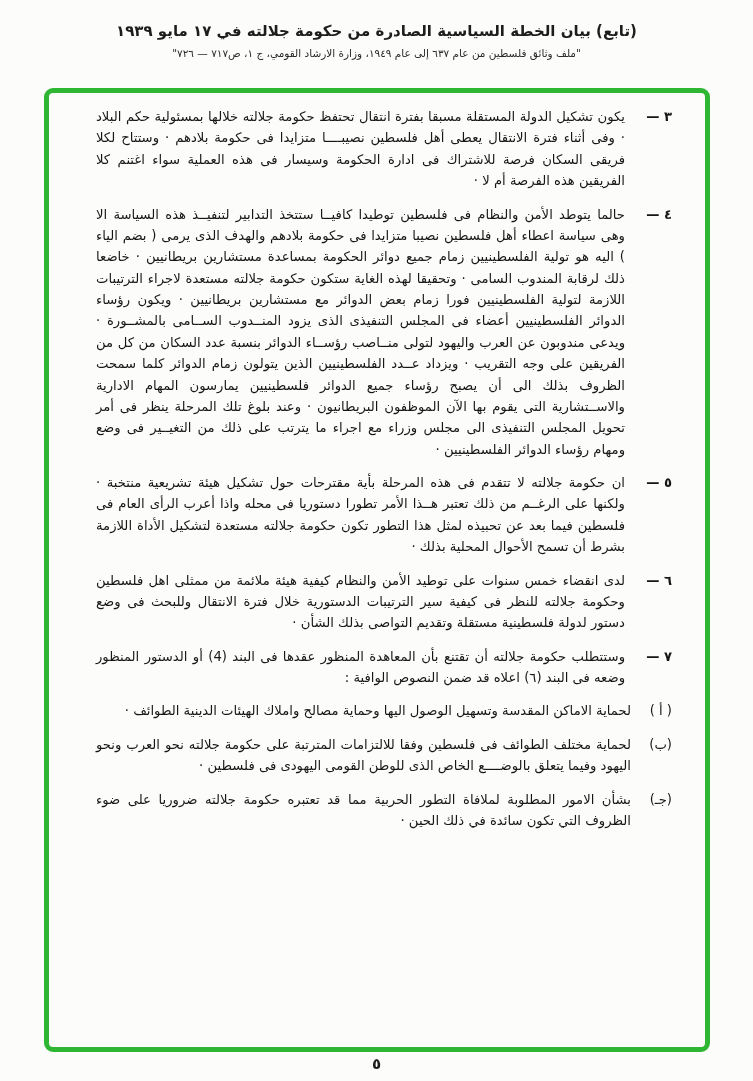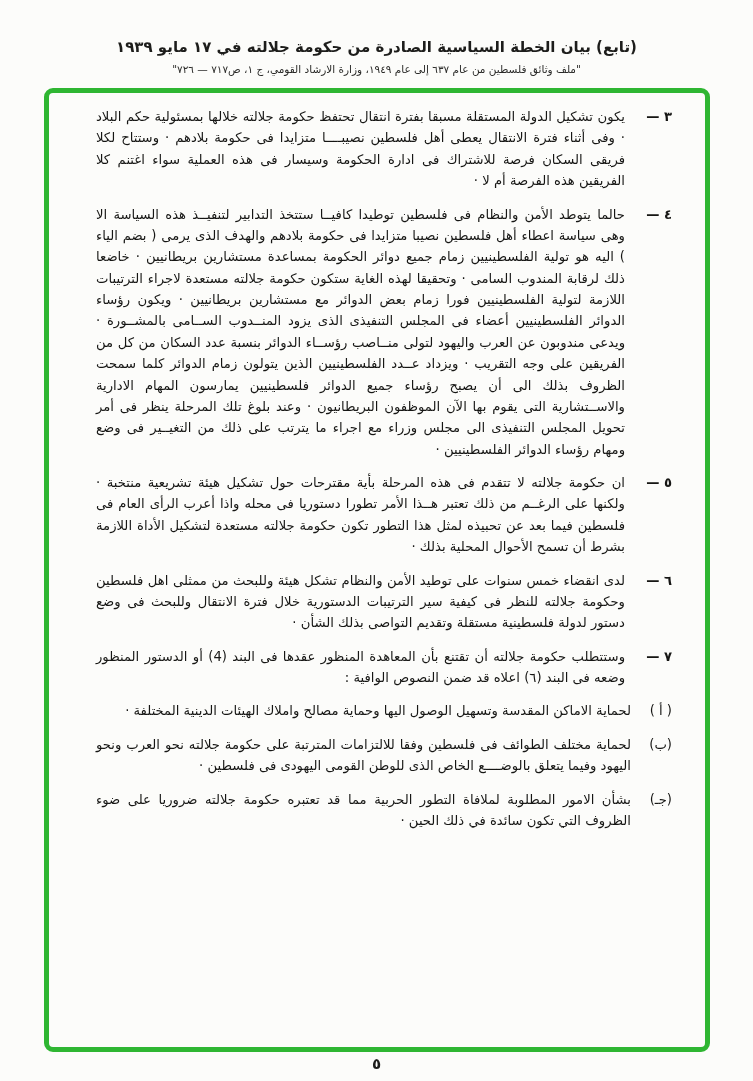--- a/index.html
+++ b/index.html
@@ -11,21 +11,21 @@
   .page {
     position: relative;
     width: 753px; height: 1081px;
     background: #fcfcfa;
     color: #1d1d1b;
     overflow: hidden;
   }
   .doc-header {
     direction: rtl;
     text-align: center;
-    padding-top: 38px;
+    padding-top: 22px;
   }
   .doc-title {
     font-size: 15px;
     font-weight: bold;
     letter-spacing: 0.2px;
   }
   .doc-subtitle {
     font-size: 10.5px;
     margin-top: 7px;
     color: #2a2a28;
@@ -103,31 +103,31 @@
       <span class="ptext">حالما يتوطد الأمن والنظام فى فلسطين توطيدا كافيــا ستتخذ التدابير لتنفيــذ هذه السياسة الا وهى سياسة اعطاء أهل فلسطين نصيبا متزايدا فى حكومة بلادهم والهدف الذى يرمى ( بضم الياء ) اليه هو تولية الفلسطينيين زمام جميع دوائر الحكومة بمساعدة مستشارين بريطانيين · خاضعا ذلك لرقابة المندوب السامى · وتحقيقا لهذه الغاية ستكون حكومة جلالته مستعدة لاجراء الترتيبات اللازمة لتولية الفلسطينيين فورا زمام بعض الدوائر مع مستشارين بريطانيين · ويكون رؤساء الدوائر الفلسطينيين أعضاء فى المجلس التنفيذى الذى يزود المنــدوب الســامى بالمشــورة · ويدعى مندوبون عن العرب واليهود لتولى منــاصب رؤســاء الدوائر بنسبة عدد السكان من كل من الفريقين على وجه التقريب · ويزداد عــدد الفلسطينيين الذين يتولون زمام الدوائر كلما سمحت الظروف بذلك الى أن يصبح رؤساء جميع الدوائر فلسطينيين يمارسون المهام الادارية والاســتشارية التى يقوم بها الآن الموظفون البريطانيون · وعند بلوغ تلك المرحلة ينظر فى أمر تحويل المجلس التنفيذى الى مجلس وزراء مع اجراء ما يترتب على ذلك من التغيــير فى وضع ومهام رؤساء الدوائر الفلسطينيين ·</span>
     </div>
 
     <div class="para">
       <span class="marker">٥ —</span>
       <span class="ptext">ان حكومة جلالته لا تتقدم فى هذه المرحلة بأية مقترحات حول تشكيل هيئة تشريعية منتخبة · ولكنها على الرغــم من ذلك تعتبر هــذا الأمر تطورا دستوريا فى محله واذا أعرب الرأى العام فى فلسطين فيما بعد عن تحبيذه لمثل هذا التطور تكون حكومة جلالته مستعدة لتشكيل الأداة اللازمة بشرط أن تسمح الأحوال المحلية بذلك ·</span>
     </div>
 
     <div class="para">
       <span class="marker">٦ —</span>
-      <span class="ptext">لدى انقضاء خمس سنوات على توطيد الأمن والنظام تشكل هيئة وللبحث من ممثلى اهل فلسطين وحكومة جلالته للنظر فى كيفية سير الترتيبات الدستورية خلال فترة الانتقال وللبحث فى وضع دستور لدولة فلسطينية مستقلة وتقديم التواصى بذلك الشأن ·</span>
+      <span class="ptext">لدى انقضاء خمس سنوات على توطيد الأمن والنظام كيفية هيئة ملائمة من ممثلى اهل فلسطين وحكومة جلالته للنظر فى كيفية سير الترتيبات الدستورية خلال فترة الانتقال وللبحث فى وضع دستور لدولة فلسطينية مستقلة وتقديم التواصى بذلك الشأن ·</span>
     </div>
 
     <div class="para">
       <span class="marker">٧ —</span>
       <span class="ptext">وستتطلب حكومة جلالته أن تقتنع بأن المعاهدة المنظور عقدها فى البند (4) أو الدستور المنظور وضعه فى البند (٦) اعلاه قد ضمن النصوص الوافية :</span>
     </div>
 
     <div class="para sub">
       <span class="marker">( أ )</span>
-      <span class="ptext">لحماية الاماكن المقدسة وتسهيل الوصول اليها وحماية مصالح واملاك الهيئات الدينية المختلفة ·</span>
+      <span class="ptext">لحماية الاماكن المقدسة وتسهيل الوصول اليها وحماية مصالح واملاك الهيئات الدينية الطوائف ·</span>
     </div>
 
     <div class="para sub">
       <span class="marker">(ب)</span>
       <span class="ptext">لحماية مختلف الطوائف فى فلسطين وفقا للالتزامات المترتبة على حكومة جلالته نحو العرب ونحو اليهود وفيما يتعلق بالوضــــع الخاص الذى للوطن القومى اليهودى فى فلسطين ·</span>
     </div>
 
     <div class="para sub">
       <span class="marker">(جـ)</span>
       <span class="ptext">بشأن الامور المطلوبة لملافاة التطور الحربية مما قد تعتبره حكومة جلالته ضروريا على ضوء الظروف التي تكون سائدة في ذلك الحين ·</span>

